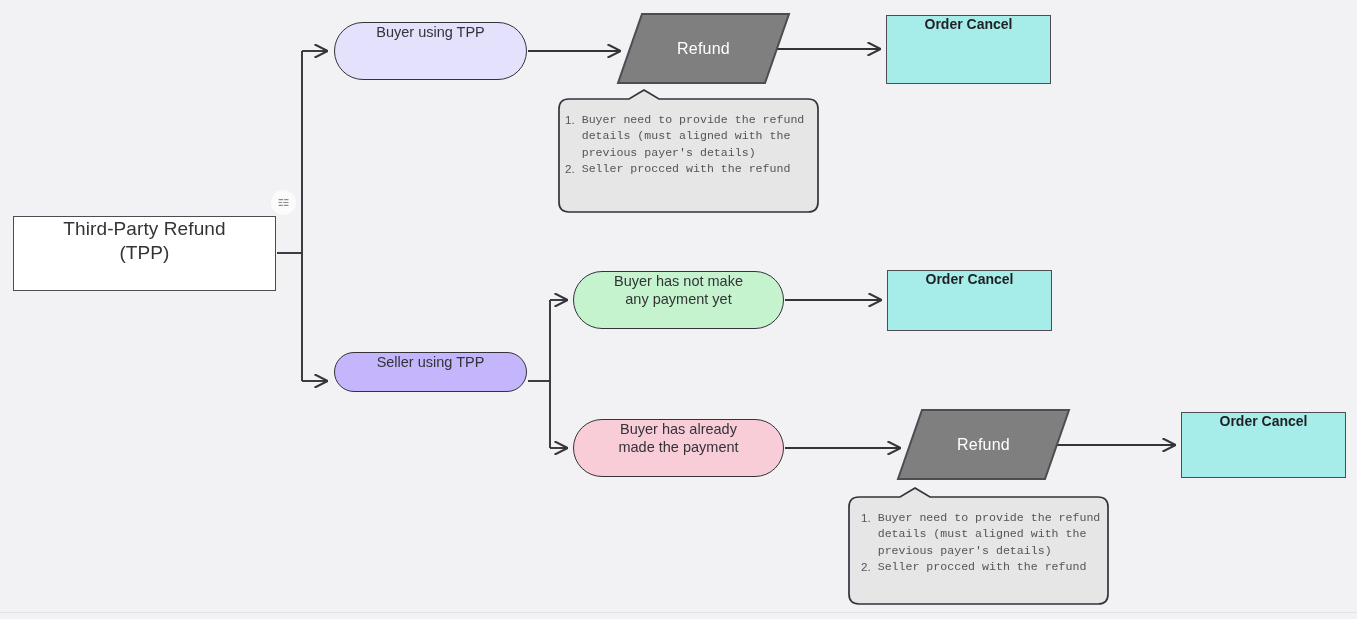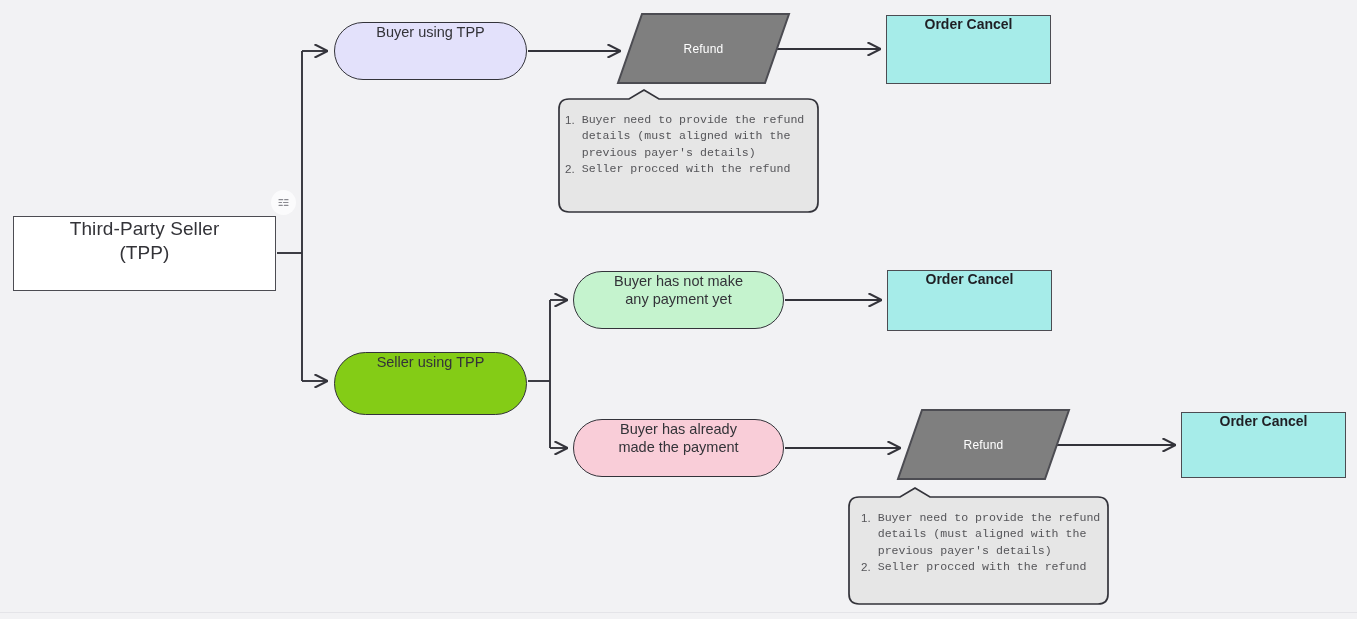--- a/index.html
+++ b/index.html
@@ -57,22 +57,22 @@
     left: 334px;
     top: 22px;
     width: 193px;
     height: 58px;
     background: #e3e1fb;
   }
   .n-seller-tpp {
     left: 334px;
     top: 352px;
     width: 193px;
-    height: 63px;
-    background: #84cc16;
+    height: 40px;
+    background: #c4b5fd;
   }
   .n-no-payment {
     left: 573px;
     top: 271px;
     width: 211px;
     height: 58px;
     background: #c5f3ce;
   }
   .n-already-paid {
     left: 573px;
@@ -97,21 +97,21 @@
   .para-wrap { position: absolute; }
   .para-wrap svg { display: block; }
   .para-label {
     position: absolute;
     left: 0; top: 0;
     width: 100%; height: 100%;
     display: flex;
     align-items: center;
     justify-content: center;
     color: #ffffff;
-    font-size: 12px;
+    font-size: 16px;
     letter-spacing: .2px;
     pointer-events: none;
   }
   .p-refund-1 { left: 616px; top: 12px; width: 175px; height: 73px; }
   .p-refund-2 { left: 896px; top: 408px; width: 175px; height: 73px; }
 
   
   .callout { position: absolute; }
   .callout svg { display: block; position: absolute; left: 0; top: 0; }
   .callout-body {
@@ -195,21 +195,21 @@
       <path d="M 785 300 L 881 300" marker-end="url(#arrow)"></path>
 
       <path d="M 785 448 L 900 448" marker-end="url(#arrow)"></path>
 
       <path d="M 1052 445 L 1175 445" marker-end="url(#arrow)"></path>
     </g>
   </svg>
 
   <div class="node n-root">
     <div>
-      <span>Third-Party Seller</span><br>
+      <span>Third-Party Refund</span><br>
       <span>(TPP)</span>
     </div>
   </div>
 
   <div class="badge-icon">
     <svg width="13" height="13" viewBox="0 0 16 16" aria-hidden="true">
       <g stroke="#8a8a90" stroke-width="1.5" stroke-linecap="round" fill="none">
         <path d="M2.5 4.5 L7 4.5"></path>
         <path d="M9.5 4.5 L13.5 4.5"></path>
         <path d="M2.5 8 L5.5 8"></path>

